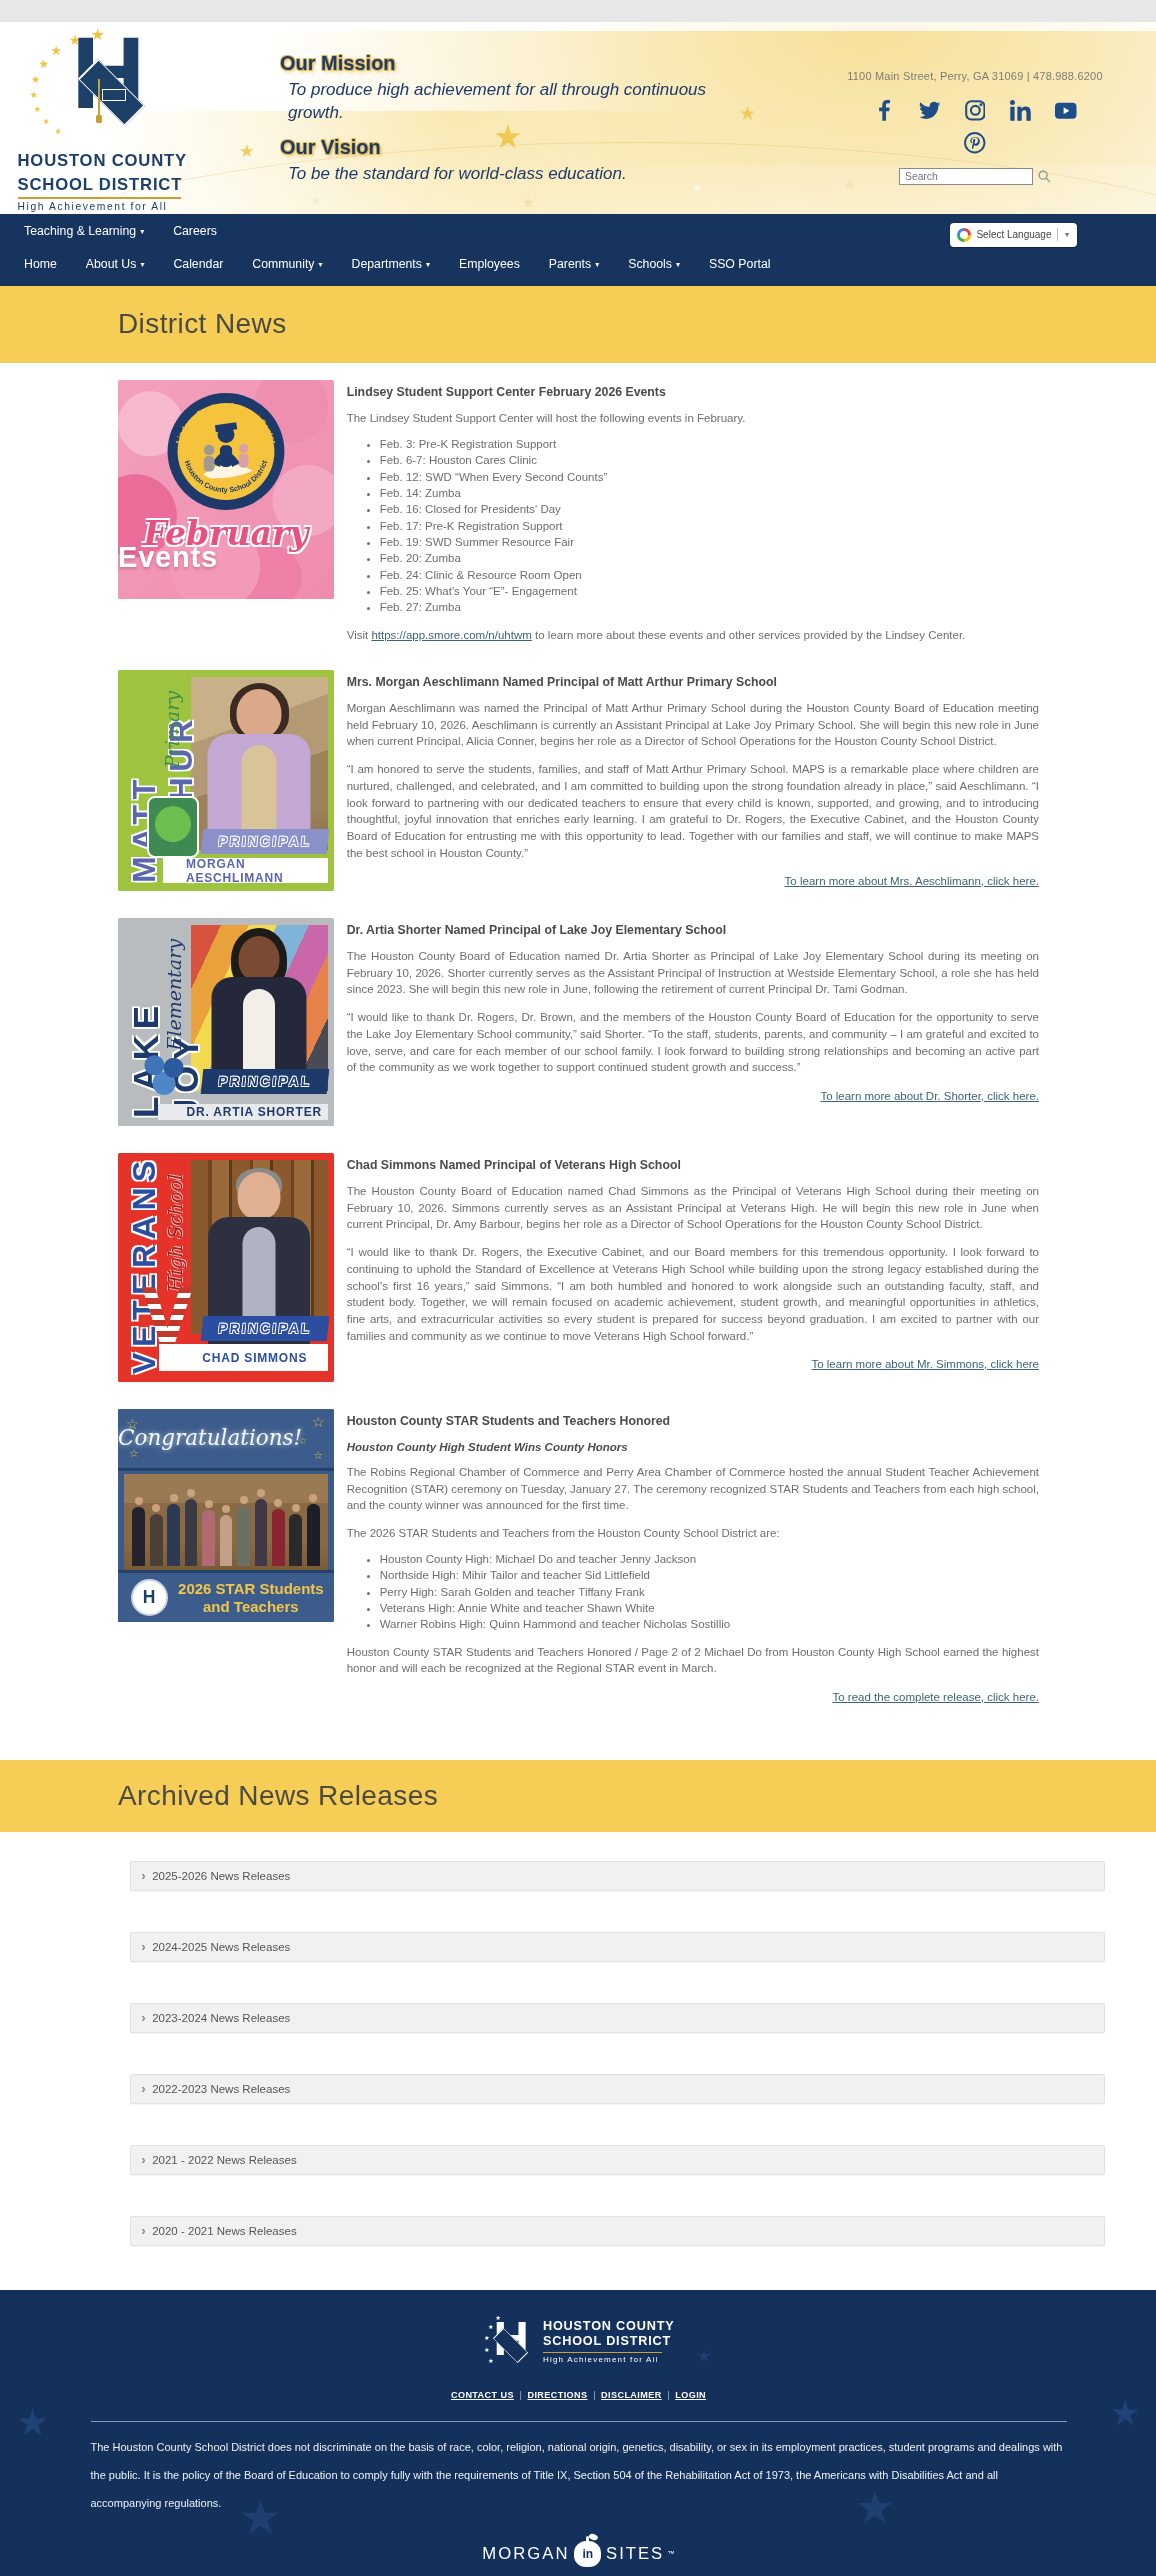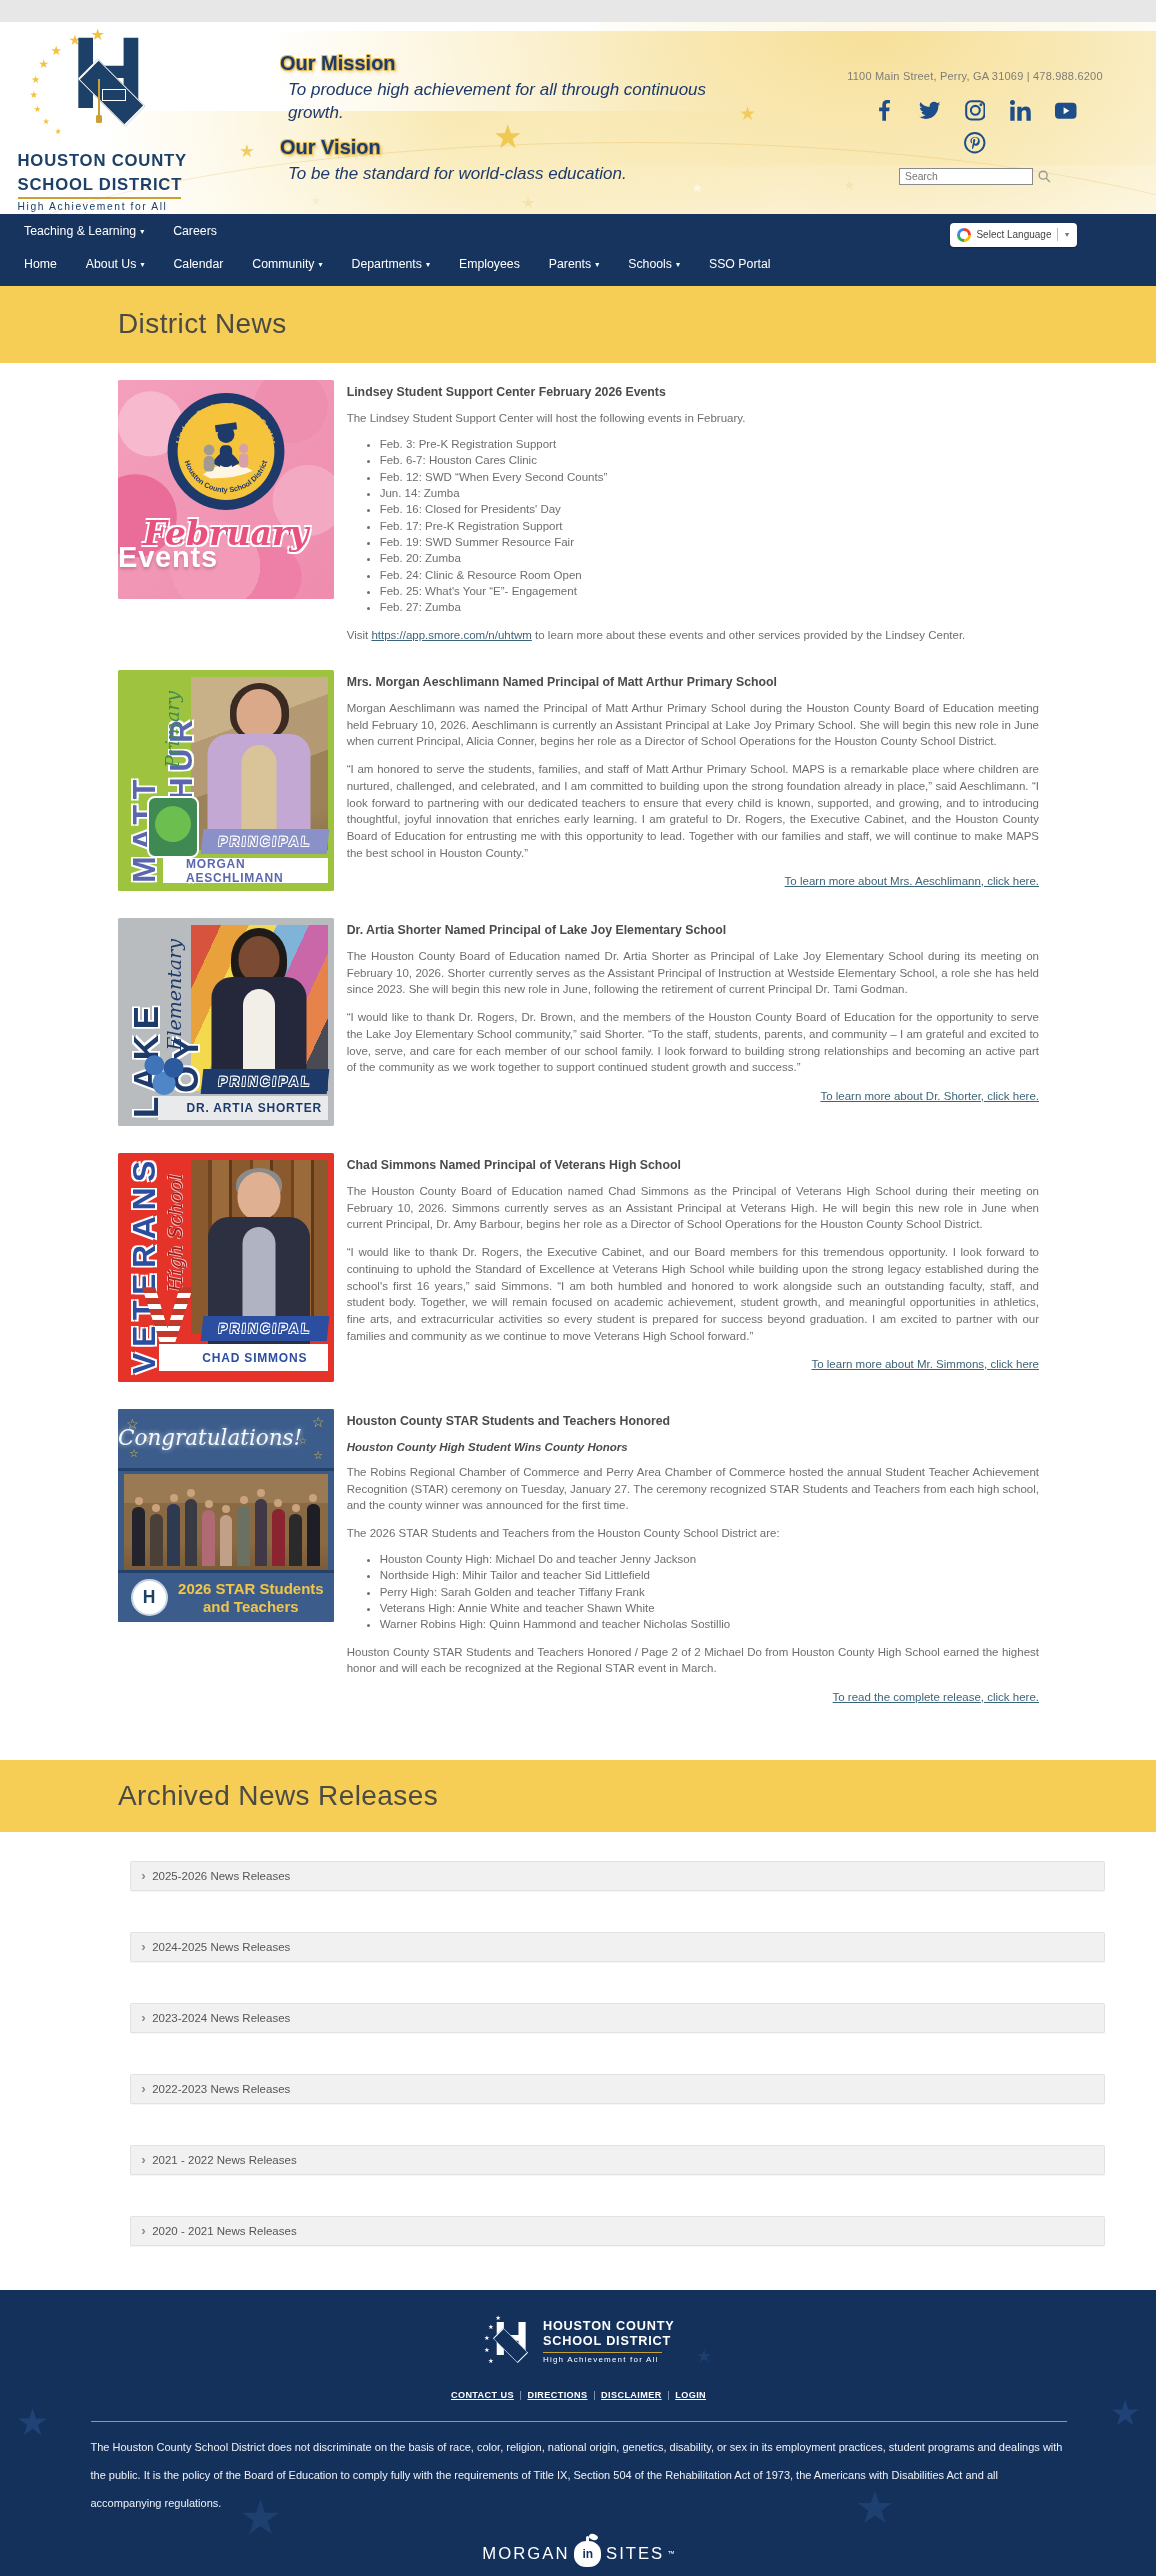--- a/index.html
+++ b/index.html
@@ -135,21 +135,21 @@
     background:radial-gradient(circle at 50% 45%, #6cbf4e 0 17.5px, #3f8a52 18.3px 60%); }
 
   .img-lake { height:208px; background:#b9bcbf; }
   .img-lake .vtext { color:#1d3a6b; font-size:35px;
     text-shadow:-1.6px -1.6px 0 #fff,1.6px -1.6px 0 #fff,-1.6px 1.6px 0 #fff,1.6px 1.6px 0 #fff; }
   .img-lake .ptype { color:#1d3a6b; left:45px; }
   .img-lake .photo { bottom:35px;
     background:linear-gradient(115deg,#d8533e 0 14%,#e9a23b 14% 27%,#f2d94e 27% 40%,#7fb3d8 40% 55%,#c967a8 55% 70%,#e8824b 70% 84%,#4a4a55 84% 100%); }
   .img-lake .role-band { right:6.4px; bottom:32px; width:126px; background:#1d3a6b; color:#1d3a6b;
     text-shadow:-0.8px -0.8px 0 #fff,0.8px -0.8px 0 #fff,-0.8px 0.8px 0 #fff,0.8px 0.8px 0 #fff; }
-  .img-lake .name-band { left:40px; right:6.4px; bottom:6.4px; height:24px; color:#1d3a6b; background:#e9eaec; }
+  .img-lake .name-band { left:40px; right:6.4px; bottom:6.4px; height:16px; color:#1d3a6b; background:#e9eaec; }
   .img-lake .mascot { left:22px; bottom:27px; width:48px; height:52px; border:none;
     background:radial-gradient(circle at 30% 35%, #3f74b8 0 9.5px, transparent 10.3px),
                radial-gradient(circle at 70% 40%, #2c5a9e 0 9.5px, transparent 10.3px),
                radial-gradient(circle at 50% 70%, #4e86c8 0 11px, transparent 12px); }
 
   .img-vets { height:229px; background:#e63329; }
   .img-vets .vtext { color:#2b4ea0; font-size:32px;
     text-shadow:-1.6px -1.6px 0 #fff,1.6px -1.6px 0 #fff,-1.6px 1.6px 0 #fff,1.6px 1.6px 0 #fff; }
   .img-vets .ptype { color:#a31e20; left:46px;
     text-shadow:-0.8px -0.8px 0 #f3b9b2,0.8px 0.8px 0 #f3b9b2; }
@@ -379,21 +379,21 @@
       <div class="feb-script">February</div>
       <div class="feb-events">Events</div>
     </div>
     <div class="art-body">
       <h2 class="art-title">Lindsey Student Support Center February 2026 Events</h2>
       <p style="text-align:left;">The Lindsey Student Support Center will host the following events in February.</p>
       <ul>
         <li>Feb. 3: Pre-K Registration Support</li>
         <li>Feb. 6-7: Houston Cares Clinic</li>
         <li>Feb. 12: SWD “When Every Second Counts”</li>
-        <li>Jun. 14: Zumba</li>
+        <li>Feb. 14: Zumba</li>
         <li>Feb. 16: Closed for Presidents' Day</li>
         <li>Feb. 17: Pre-K Registration Support</li>
         <li>Feb. 19: SWD Summer Resource Fair</li>
         <li>Feb. 20: Zumba</li>
         <li>Feb. 24: Clinic &amp; Resource Room Open</li>
         <li>Feb. 25: What's Your “E”- Engagement</li>
         <li>Feb. 27: Zumba</li>
       </ul>
       <p style="text-align:left;"><span>Visit </span><a class="link">https://app.smore.com/n/uhtwm</a><span> to learn more about these events and other services provided by the Lindsey Center.</span></p>
     </div>

